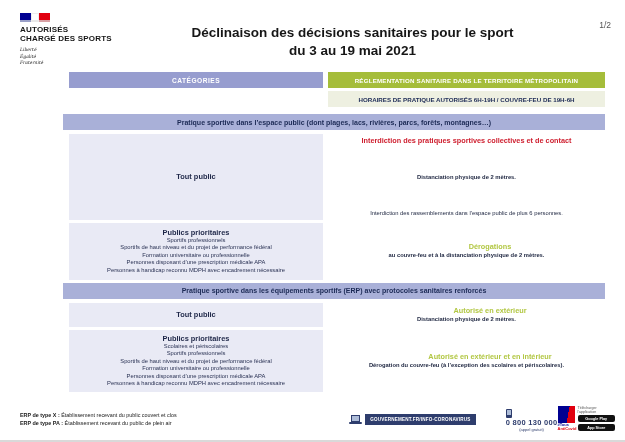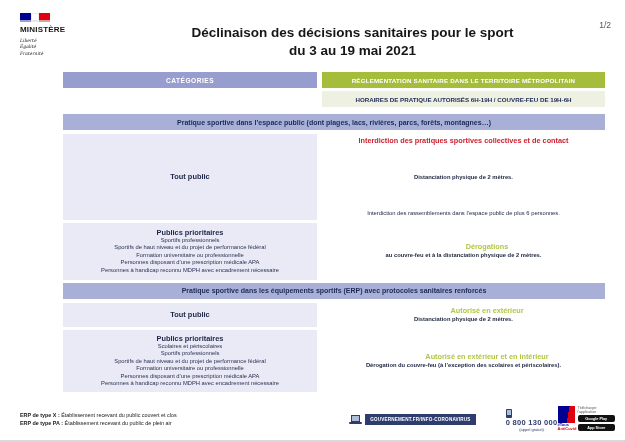--- a/index.html
+++ b/index.html
@@ -21,21 +21,21 @@
   .motto { margin-top:4px; font-family:"DejaVu Serif", serif; font-style:italic; font-size:4.5px; color:#161616; line-height:1.4; }
 
   .page-indicator { position:absolute; right:14px; top:20px; font-size:8.5px; color:#555; }
 
   .title { position:absolute; left:110px; right:30px; top:24px; text-align:center;
            font-size:13.5px; font-weight:bold; color:#161616; line-height:1.35; }
 
   
   .table { position:absolute; left:63px; top:72px; width:542px; }
   .trow { display:flex; gap:5px; margin-bottom:3px; }
-  .cleft { width:254px; flex:none; }
+  .cleft { width:254px; flex:none;margin-left:6px; }
   .cright { flex:1; }
 
   .hdr-cat { background:#979dcf; color:#ffffff; font-size:6.6px; font-weight:bold;
              letter-spacing:.5px; height:16px; display:flex; align-items:center; justify-content:center; }
   .hdr-reg { background:#a5bd3a; color:#ffffff; font-size:6.2px; font-weight:bold;
              letter-spacing:.2px; height:16px; display:flex; align-items:center; justify-content:center; }
   .hdr-hours { background:#eef0e1; color:#1c2a55; font-size:6.2px; font-weight:bold;
              height:16px; display:flex; align-items:center; justify-content:center; margin-bottom:4px;}
 
   .band { background:#a9b0d8; color:#1c2a55; font-size:7px; font-weight:bold;
@@ -85,21 +85,22 @@
 
 <div class="page">
 
   <div class="logo-block">
     <div class="flag">
       <span class="b"></span>
         <span class="w"></span>
         <span class="r"></span>
     </div>
     <div class="ministry">
-      <div>MINISTÈRE</div>
+      <div>AUTORISÉS</div>
+      <div>CHARGÉ DES SPORTS</div>
     </div>
     <div class="motto">
       <div>Liberté</div>
       <div>Égalité</div>
       <div>Fraternité</div>
     </div>
   </div>
 
   <div class="page-indicator">1/2</div>
 

